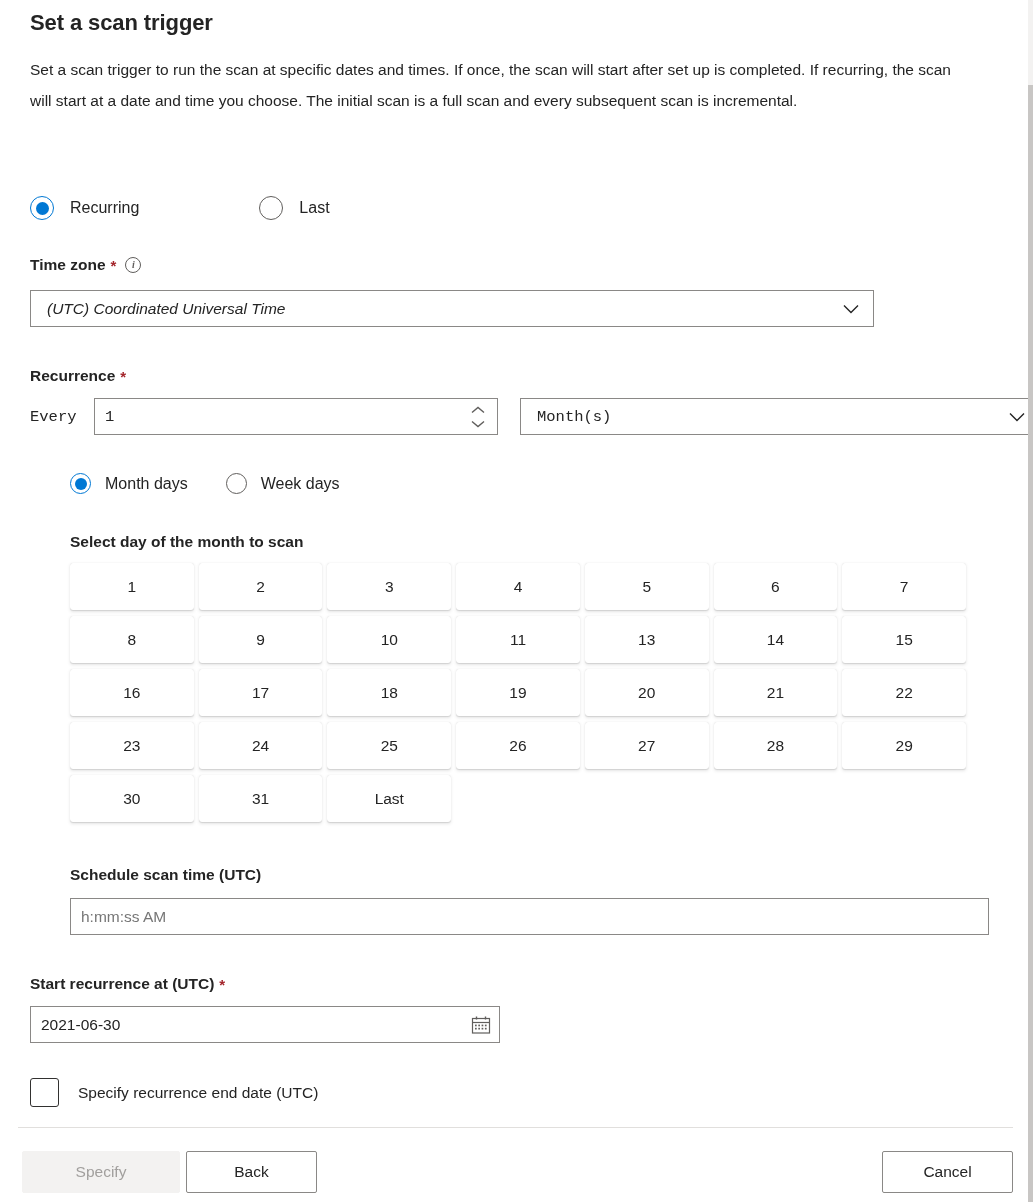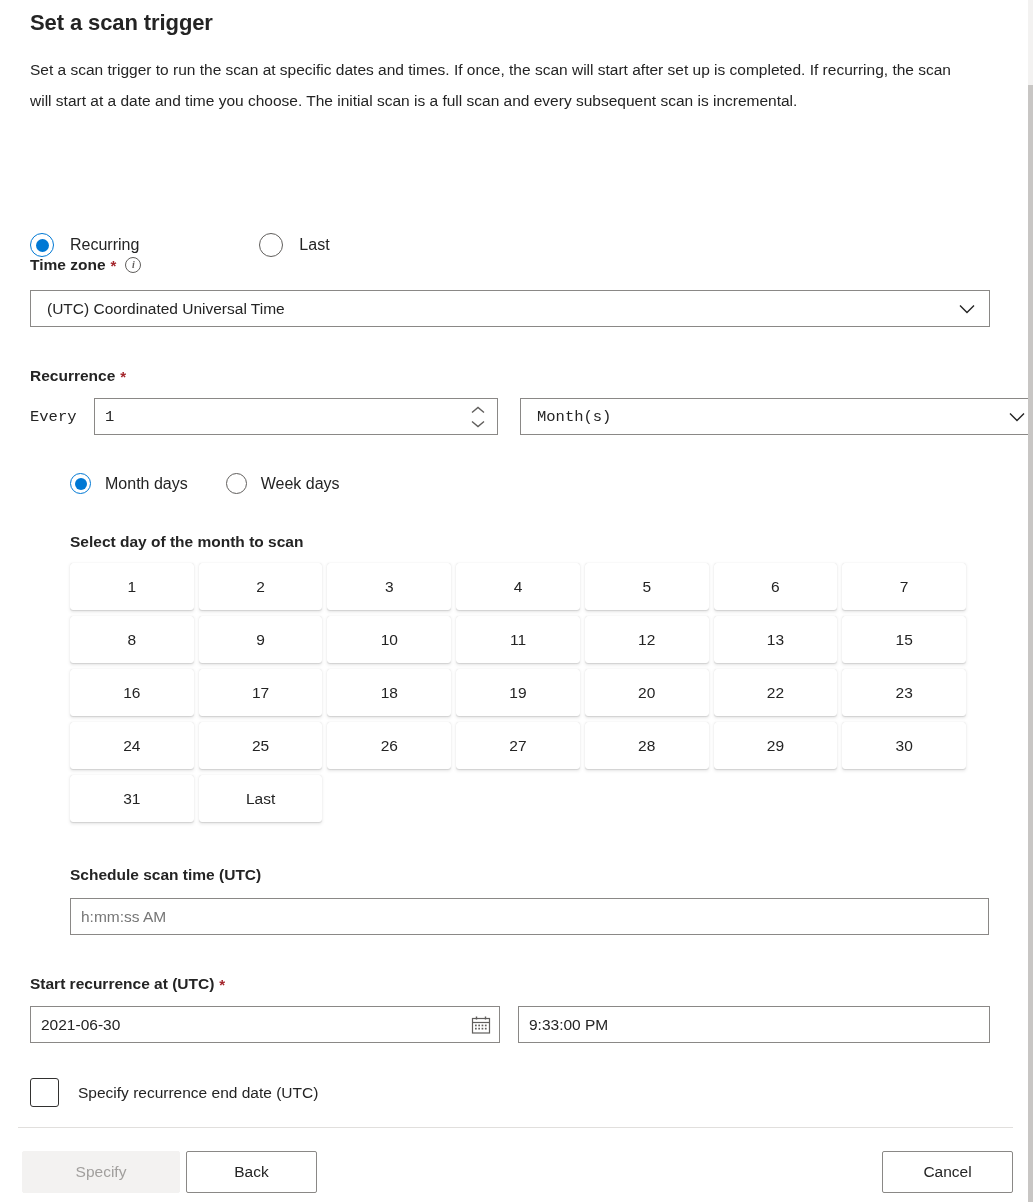--- a/index.html
+++ b/index.html
@@ -146,22 +146,23 @@
     width: 16px; height: 10px;
     flex: none;
     margin-left: 8px;
   }
   .chev svg { display: block; }
 
   
   #timezone-label { position: absolute; left: 0; top: 256px; }
   #timezone-select {
     position: absolute; left: 0; top: 290px;
-    width: 960px;
+    width: 844px;
     padding-right: 14px;
+    font-style: italic;
   }
   #timezone-select .val { padding-left: 6px; }
 
   
   #recurrence-label { position: absolute; left: 0; top: 367px; justify-content: center; }
   #every-row {
     position: absolute; left: 0; top: 398px;
     display: flex; align-items: center;
   }
   #every-text {
@@ -312,21 +313,21 @@
 </head>
 <body>
 
 <div id="panel">
 
   <div id="content">
     <h1 class="page-title">Set a scan trigger</h1>
     <p class="page-desc">Set a scan trigger to run the scan at specific dates and times. If once, the scan will start after set up is completed. If recurring, the scan will start at a date and time you choose. The initial scan is a full scan and every subsequent scan is incremental.</p>
   </div>
 
-  <div id="trigger-mode-row" class="radio-row" style="left:30px;margin-top:37px;">
+  <div id="trigger-mode-row" class="radio-row" style="left:30px;">
     <div class="radio-opt">
       <span class="radio-outer">
         <span class="radio-dot"></span>
       </span>
       <span class="radio-label">Recurring</span>
     </div>
     <div class="radio-opt">
       <span class="radio-outer off"></span>
       <span class="radio-label">Last</span>
     </div>
@@ -399,28 +400,29 @@
       <div class="day-cell">2</div>
       <div class="day-cell">3</div>
       <div class="day-cell">4</div>
       <div class="day-cell">5</div>
       <div class="day-cell">6</div>
       <div class="day-cell">7</div>
       <div class="day-cell">8</div>
       <div class="day-cell">9</div>
       <div class="day-cell">10</div>
       <div class="day-cell">11</div>
-      <div class="day-cell">12</div>
       <div class="day-cell">13</div>
+      <div class="day-cell">14</div>
       <div class="day-cell">15</div>
       <div class="day-cell">16</div>
       <div class="day-cell">17</div>
       <div class="day-cell">18</div>
       <div class="day-cell">19</div>
       <div class="day-cell">20</div>
+      <div class="day-cell">21</div>
       <div class="day-cell">22</div>
       <div class="day-cell">23</div>
       <div class="day-cell">24</div>
       <div class="day-cell">25</div>
       <div class="day-cell">26</div>
       <div class="day-cell">27</div>
       <div class="day-cell">28</div>
       <div class="day-cell">29</div>
       <div class="day-cell">30</div>
       <div class="day-cell">31</div>
@@ -451,23 +453,20 @@
             <rect x="10.6" y="9.6" width="1.7" height="1.7"></rect>
               <rect x="13.9" y="9.6" width="1.7" height="1.7"></rect>
             <rect x="4" y="12.8" width="1.7" height="1.7"></rect>
               <rect x="7.3" y="12.8" width="1.7" height="1.7"></rect>
             <rect x="10.6" y="12.8" width="1.7" height="1.7"></rect>
               <rect x="13.9" y="12.8" width="1.7" height="1.7"></rect>
           </g>
         </svg>
       </span>
     </div>
-    <div id="start-time" class="txtbox">
-      <span class="val">9:33:00 PM</span>
-    </div>
   </div>
 
   <div id="end-date-row" style="left:30px;">
     <span class="cbox"></span>
     <span class="cb-label">Specify recurrence end date (UTC)</span>
   </div>
 
   <div id="footer-divider"></div>
   <div id="footer"></div>
   <div id="btn-continue" class="btn disabled">Specify</div>

